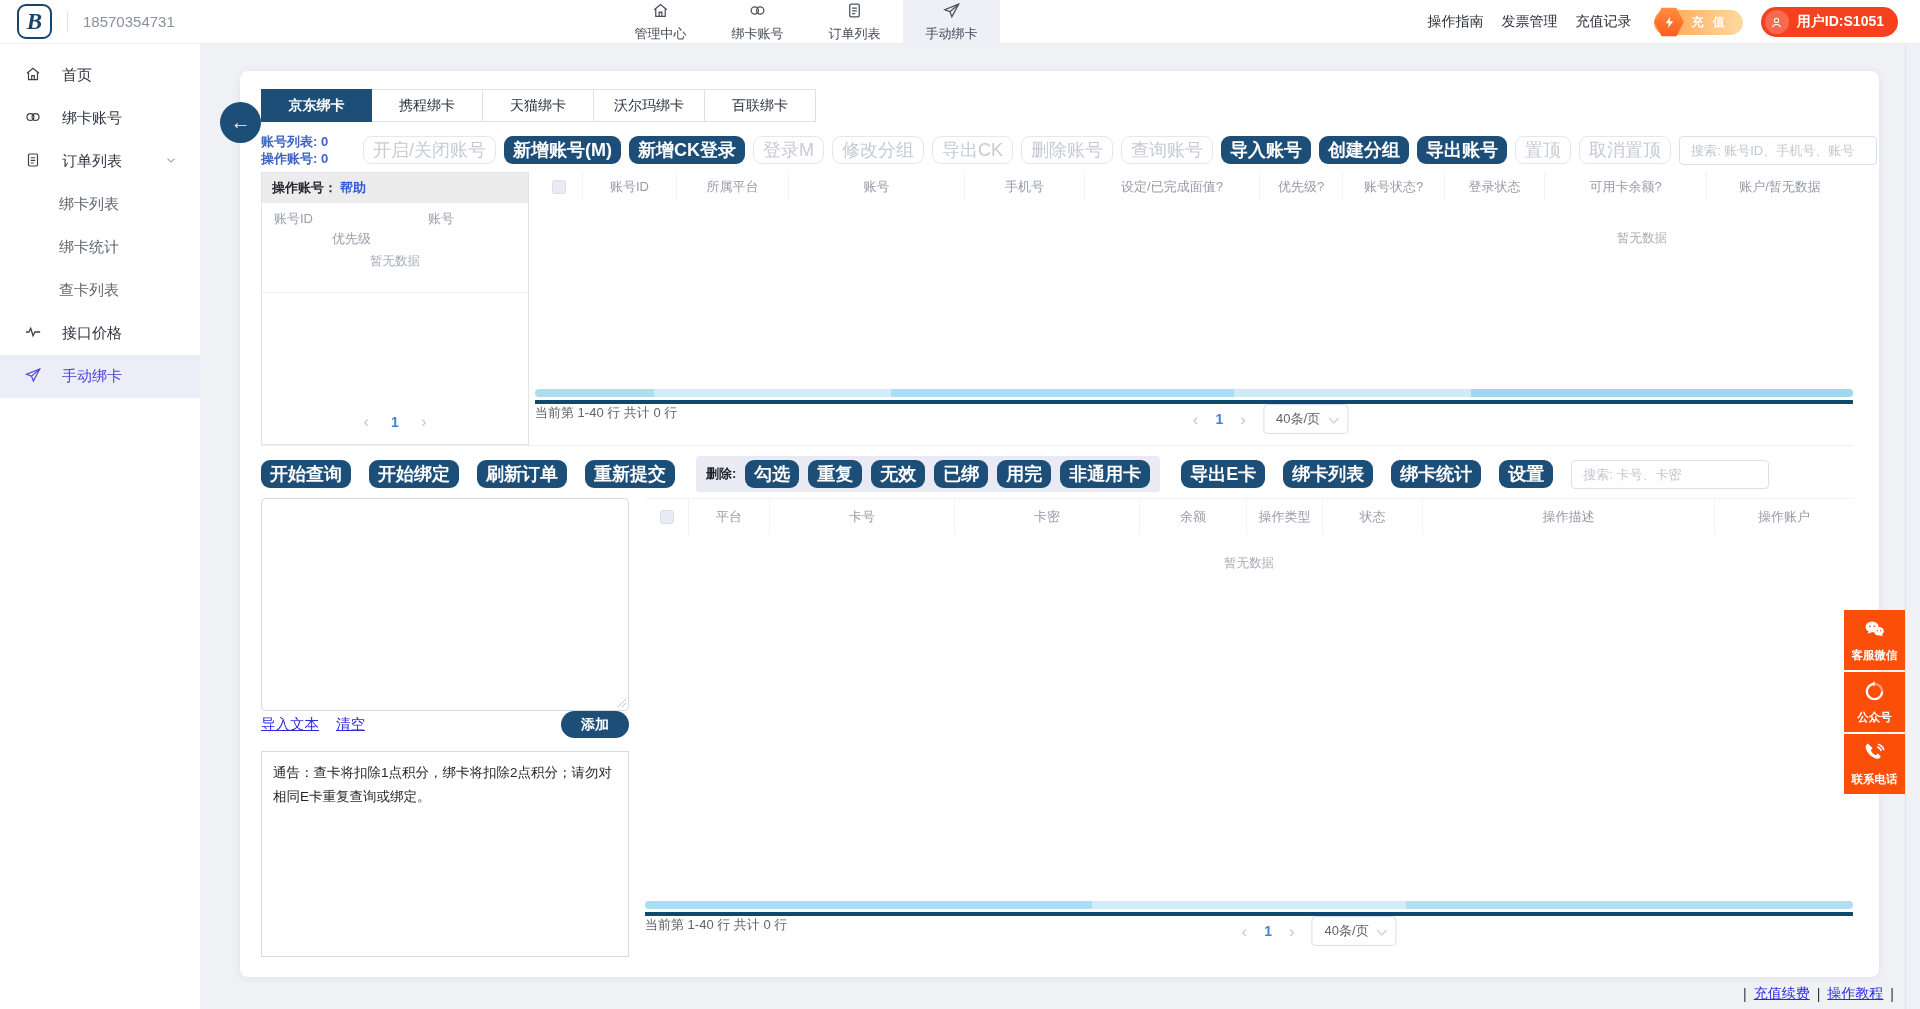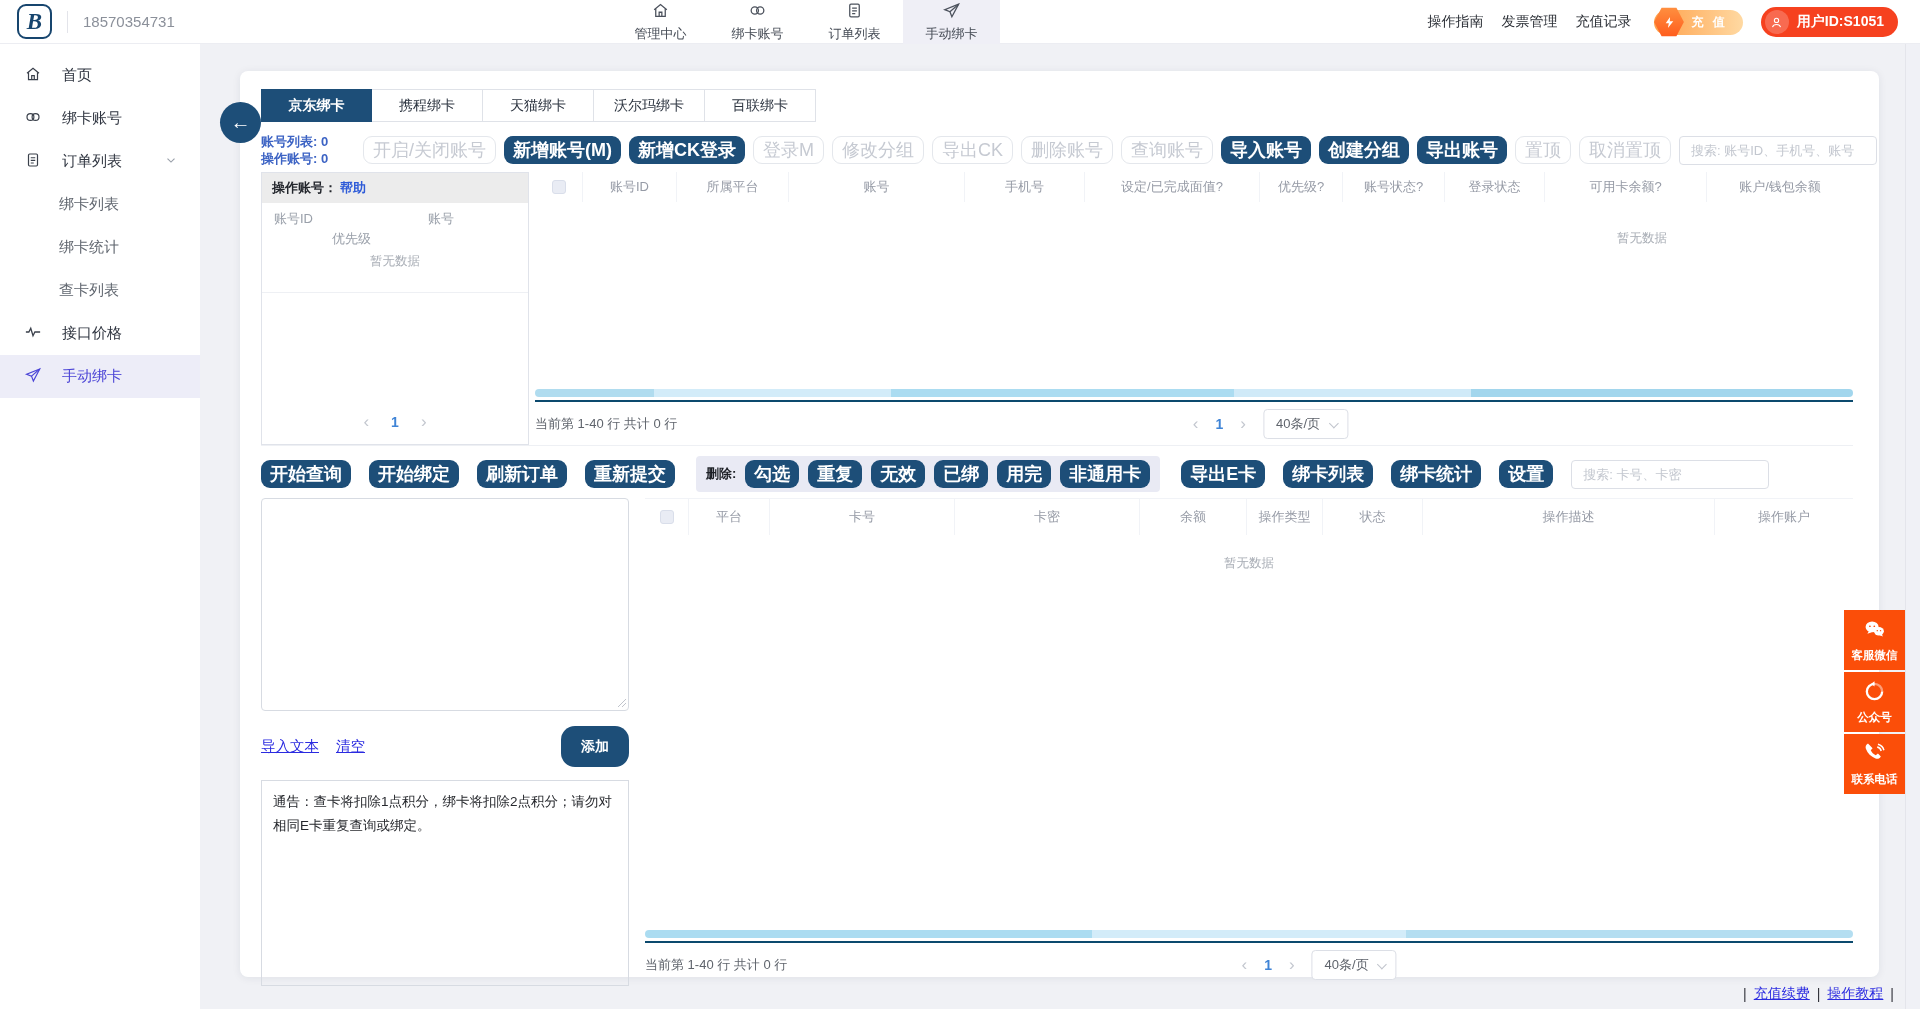--- a/index.html
+++ b/index.html
@@ -94,45 +94,45 @@
   .thead { display:flex; height:30px; font-size:13px; color:#969ba6; }
   .thead.tall { height:37px; border-top:1px solid #f1f3f7; }
   .th { display:flex; align-items:center; justify-content:center; border-right:1px solid #f1f3f7; flex:none; }
   .th:last-child { border-right:none; flex:1; }
   .cbx { width:14px; height:14px; background:#e9ecf4; border:1px solid #d9deea; border-radius:3px; cursor:pointer; }
   .tbody { flex:1; position:relative; }
   .empty-abs { position:absolute; color:#a8adb5; font-size:12.5px; transform:translateX(-50%); }
   .hscroll { height:8px; border-radius:4px; cursor:pointer; }
   .hscroll.s-top { background:linear-gradient(90deg,#b0dcef 0,#b0dcef 9%,#d3ecf9 9%,#d3ecf9 27%,#abdcf1 27%,#abdcf1 53%,#d0eaf8 53%,#d0eaf8 71%,#a2d6ed 71%,#a2d6ed 100%); }
   .hscroll.s-bot { background:linear-gradient(90deg,#abdcf1 0,#abdcf1 37%,#d3ecf9 37%,#d3ecf9 63%,#b4def1 63%,#b4def1 100%); margin-top:2px; }
-  .pgrow { position:relative; display:flex; align-items:center; height:45px; font-size:13px; color:#5f646c;
-           border-top:2px solid #0c4a6e; margin-top:3px; }
+  .pgrow { position:relative; display:flex; height:45px; font-size:13px; color:#5f646c;
+           border-top:4px solid #0c4a6e; margin-top:3px; }
   .pg-center { position:absolute; left:55.8%; transform:translateX(-50%); display:flex; align-items:center; gap:17px; }
   .size-select { position:relative; height:30px; border:1px solid #dcdfe6; border-radius:4px; display:flex;
                  align-items:center; padding:0 27px 0 12px; color:#5f646c; cursor:pointer; background:#fff; }
   .caret { position:absolute; right:10px; top:10px; width:7px; height:7px; border-right:1.5px solid #c0c4cc;
            border-bottom:1.5px solid #c0c4cc; transform:rotate(45deg); }
   .section-divider { height:1px; background:#eef0f4; }
 
   .actions { display:flex; align-items:center; gap:18px; margin-top:10px; }
   .del-group { display:flex; align-items:center; gap:9px; background:#e9eaf4; border-radius:4px;
                padding:4px 10px; margin:0 3px; }
   .del-label { font-size:13px; color:#1d2026; font-weight:bold; }
 
   .bottom { display:flex; gap:16px; margin-top:6px; }
   .left-col { width:368px; flex:none; }
   .cards-input { width:100%; height:213px; border:1px solid #d7dbe2; border-radius:4px; resize:none;
                  padding:8px; font:13px/1.6 "Liberation Sans",sans-serif; color:#333; outline:none; display:block; }
   .ta-wrap { position:relative; }
   .ta-corner { position:absolute; right:3px; bottom:4px; width:10px; height:10px; cursor:nwse-resize;
                background:repeating-linear-gradient(135deg,transparent,transparent 2px,#c0c4cc 2px,#c0c4cc 3px);
                clip-path:polygon(100% 0,100% 100%,0 100%); }
-  .links-row { display:flex; align-items:center; margin-top:15px; }
+  .links-row { display:flex; align-items:center; }
   .blue-link { color:#2b2be0; text-decoration:underline; font-size:14.5px; cursor:pointer; margin-right:17px; }
-  .add-btn { margin-left:auto; background:#1d4e78; color:#fff; border:none; border-radius:14px; height:41px;
+  .add-btn { margin-left:auto; background:#1d4e78; color:#fff; border:none; border-radius:14px; height:27px;
              padding:0 20px; display:flex; align-items:center; font-size:14px; font-weight:bold;
              cursor:pointer; font-family:inherit; }
   .notice { margin-top:13px; height:206px; border:1px solid #d7dbe2; padding:9px 11px; font-size:13.5px;
             color:#26282d; line-height:1.75; }
 
   .right-col { flex:1; display:flex; flex-direction:column; min-width:0; }
 
   
   .aw0{width:48px;} .aw1{width:94px;} .aw2{width:112px;} .aw3{width:176px;} .aw4{width:120px;}
   .aw5{width:175px;} .aw6{width:83px;} .aw7{width:102px;} .aw8{width:100px;} .aw9{width:162px;}
@@ -333,21 +333,21 @@
               </div>
             <div class="th aw1">账号ID</div>
             <div class="th aw2">所属平台</div>
             <div class="th aw3">账号</div>
             <div class="th aw4">手机号</div>
             <div class="th aw5">设定/已完成面值?</div>
             <div class="th aw6">优先级?</div>
             <div class="th aw7">账号状态?</div>
             <div class="th aw8">登录状态</div>
             <div class="th aw9">可用卡余额?</div>
-            <div class="th">账户/钱包余额</div>
+            <div class="th">账户/暂无数据</div>
           </div>
           <div class="tbody">
             <span class="empty-abs" style="left:84%;top:28px;">暂无数据</span>
           </div>
           <div class="hscroll s-top"></div>
           <div class="pgrow">
             <span class="info">当前第 1-40 行 共计 0 行</span>
             <div class="pg-center">
               <span class="pg-arrow">‹</span>
               <span class="pg-num">1</span>

